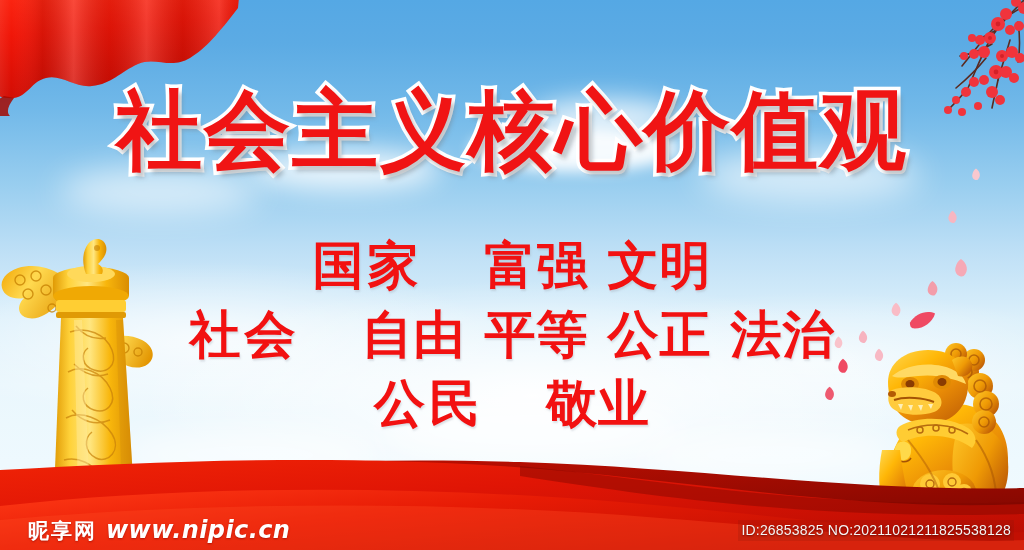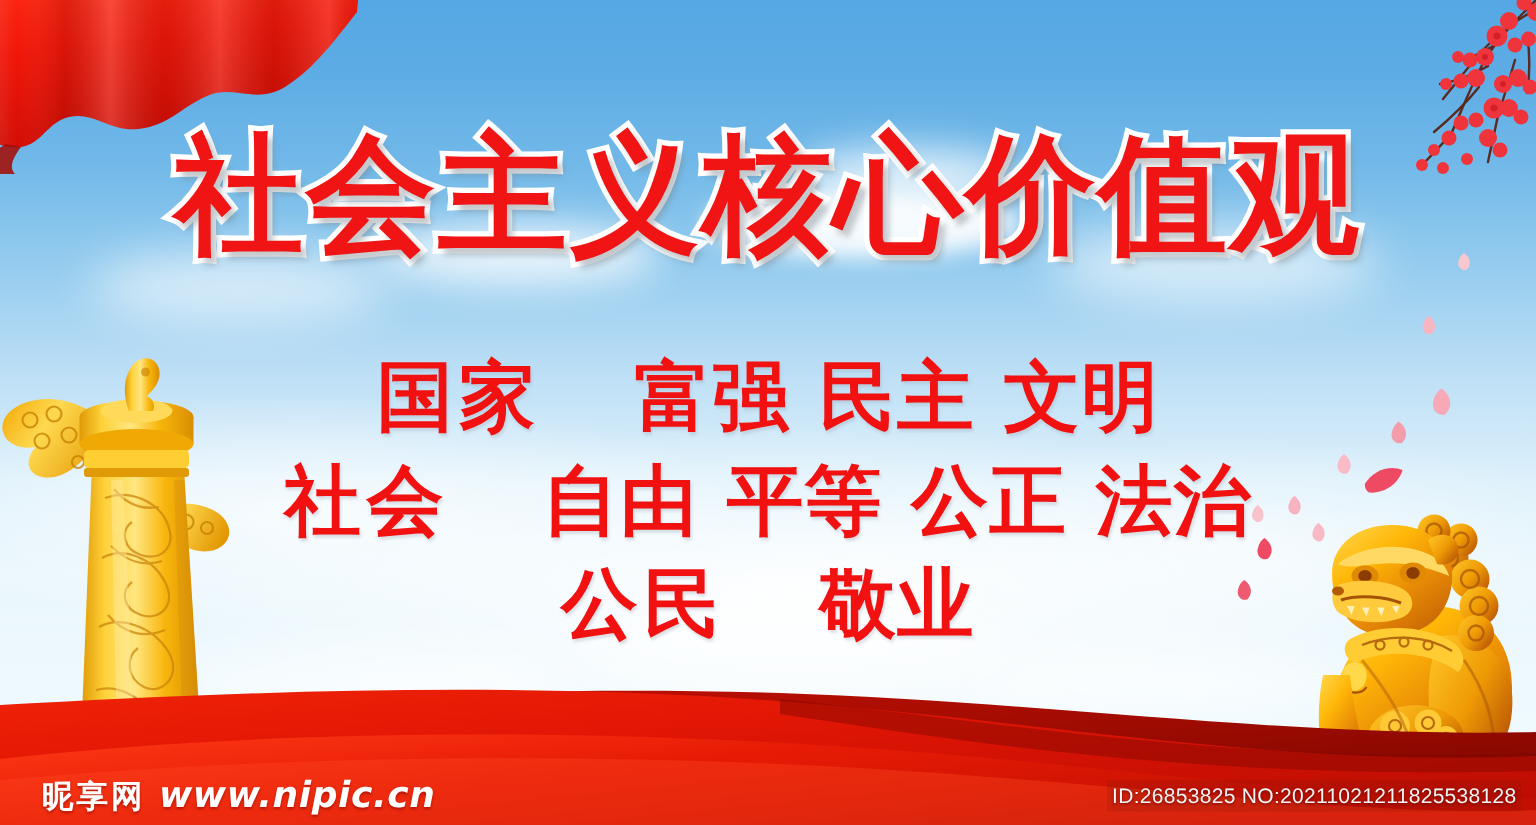--- a/index.html
+++ b/index.html
@@ -502,21 +502,20 @@
     </svg>
   </div>
 
   <div class="headline">社会主义核心价值观</div>
 
   <div class="values">
 
     <div class="value-row">
       <span class="value-label">国家</span>
       <span class="value-word">富强</span>
-      <span class="value-word">民主</span>
       <span class="value-word">文明</span>
     </div>
 
     <div class="value-row">
       <span class="value-label">社会</span>
       <span class="value-word">自由</span>
       <span class="value-word">平等</span>
       <span class="value-word">公正</span>
       <span class="value-word">法治</span>
     </div>

